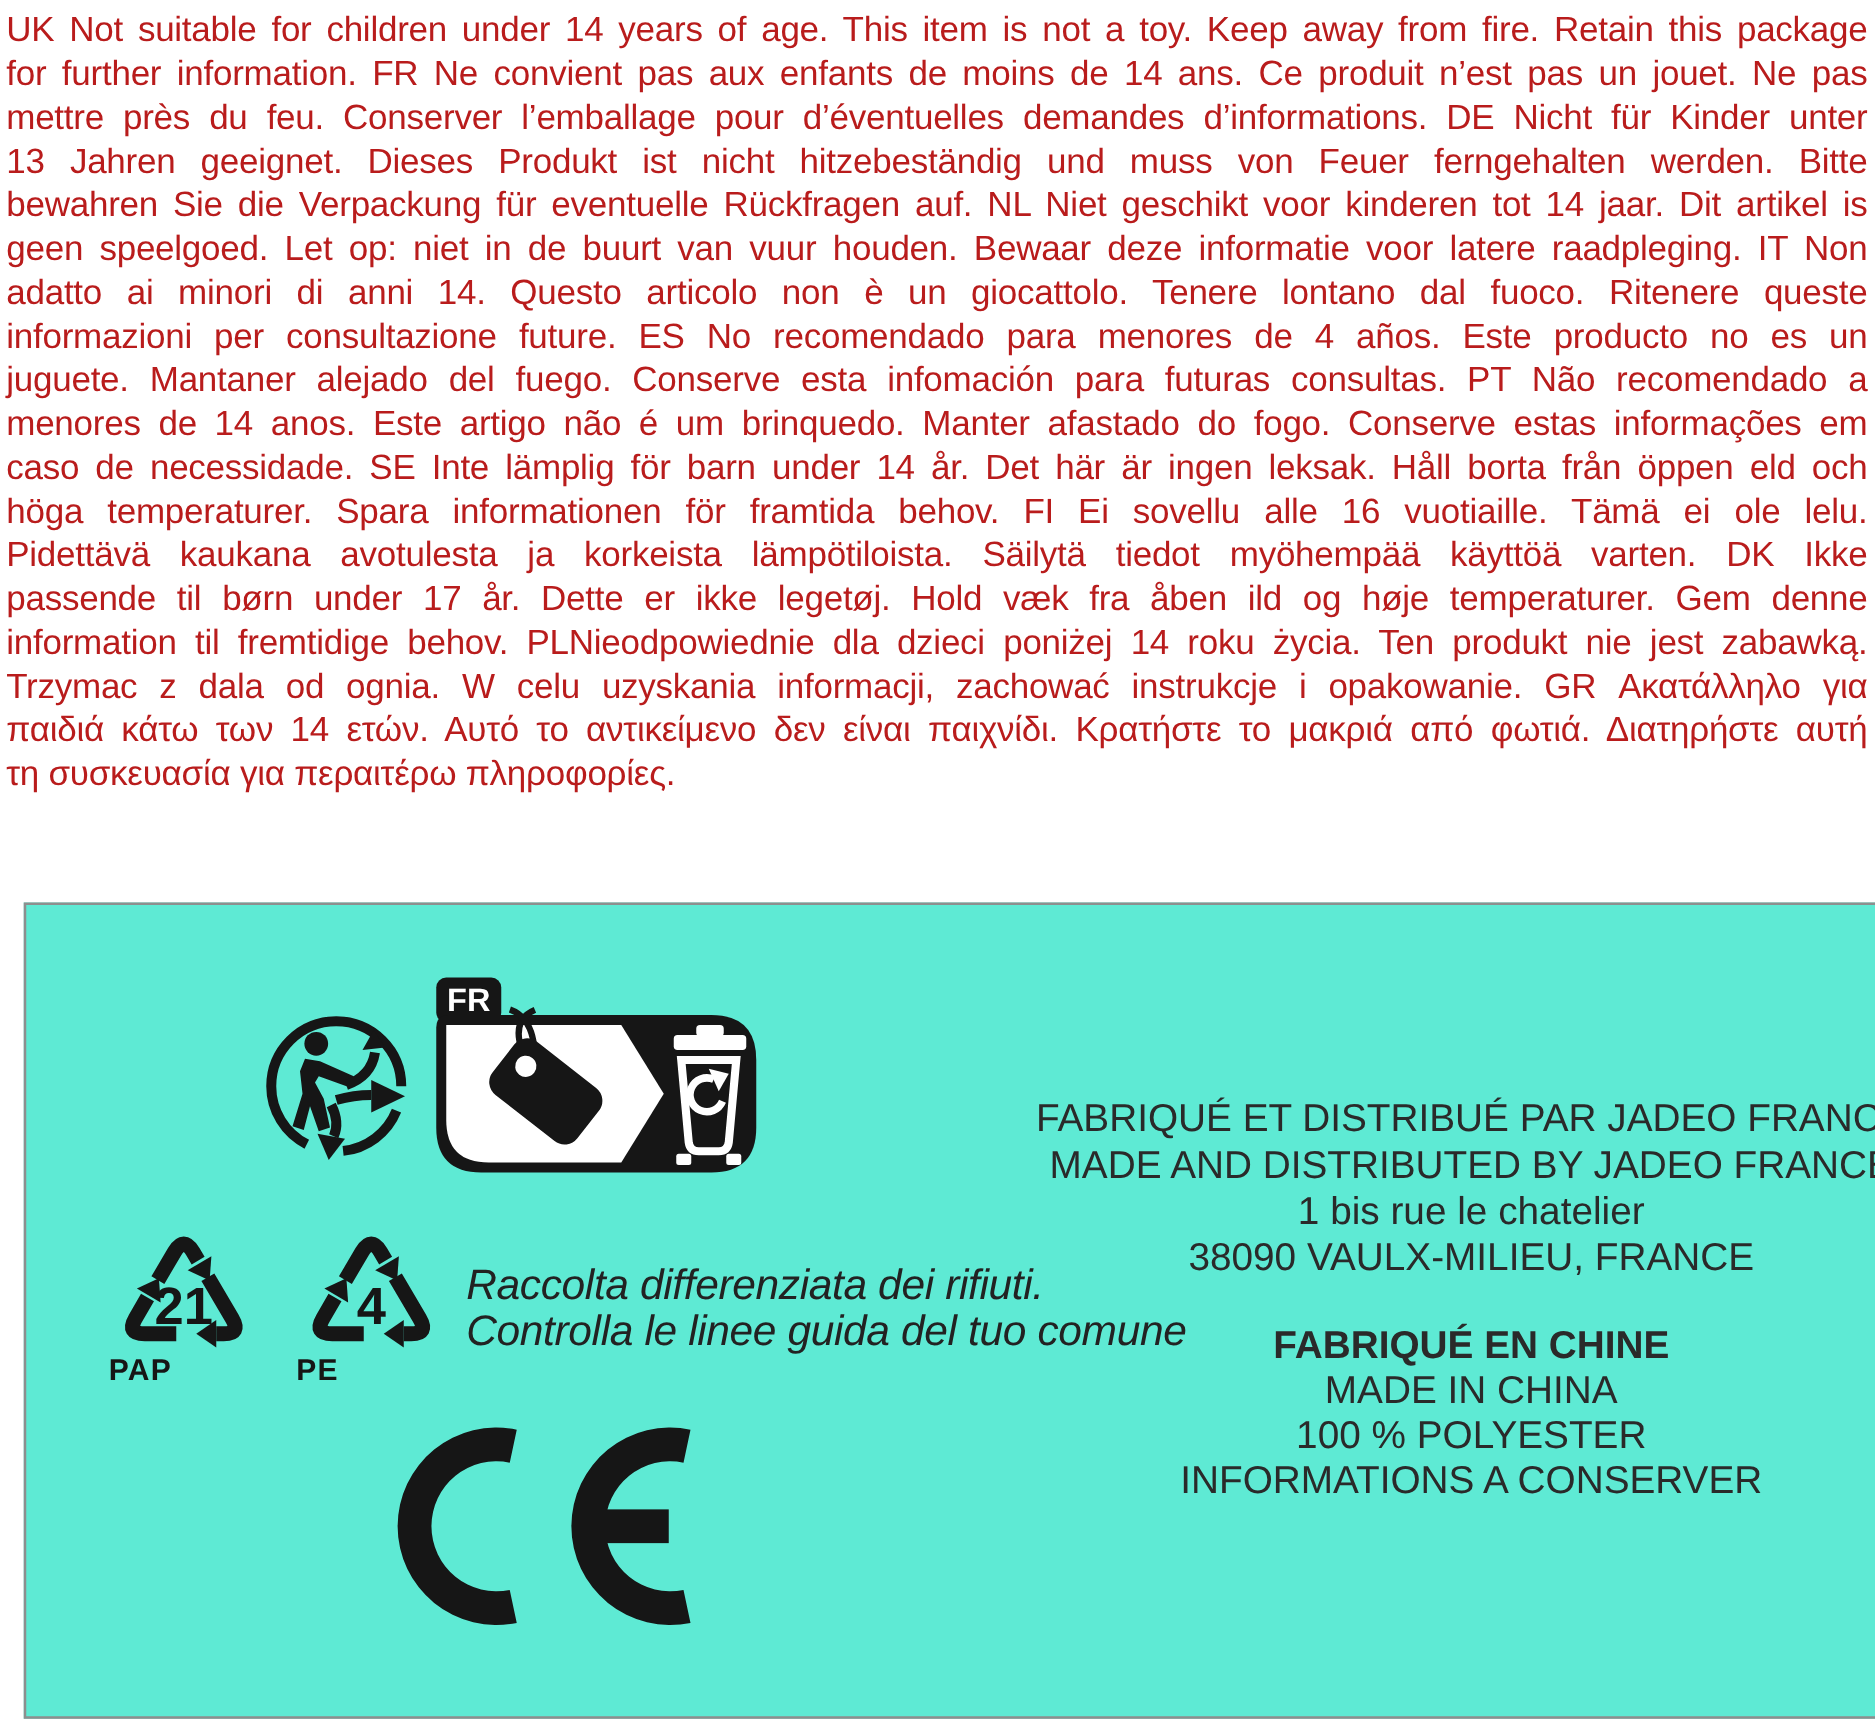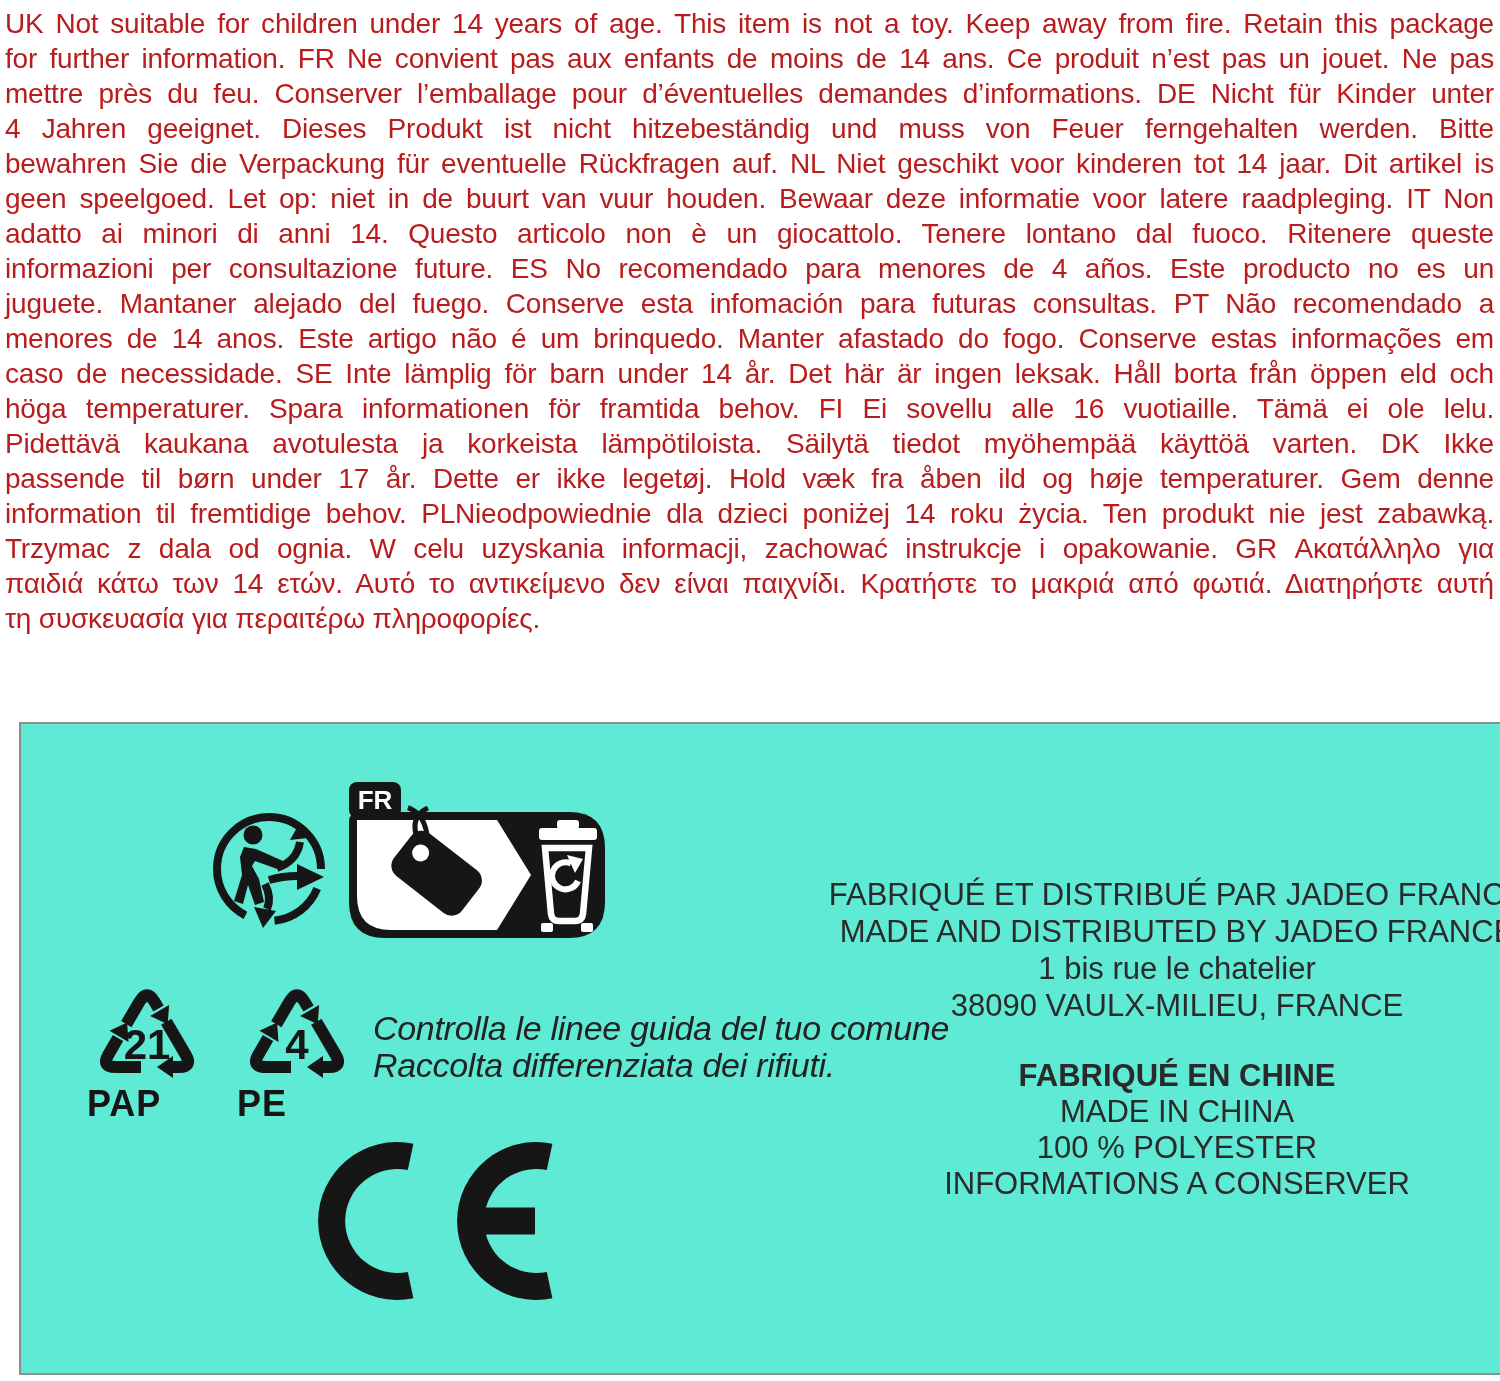--- a/index.html
+++ b/index.html
@@ -24,21 +24,21 @@
 
   
   .sorting-note{
     left:352px;top:286px;font-size:34px;line-height:37px;font-style:italic;
     color:#222;letter-spacing:-0.3px;
   }
 
   
   .mobius{width:120px;}
   .mobius .material{
-    font-size:36px;font-weight:700;letter-spacing:1px;color:#161616;margin-top:-4px;
+    font-size:24px;font-weight:700;letter-spacing:1px;color:#161616;margin-top:-4px;
   }
   .mobius-num{font:bold 42px "Liberation Sans",sans-serif;fill:#161616;}
 
   
   .maker-col{
     left:773px;top:152px;width:766px;text-align:center;color:#2a2a2a;
   }
   .maker-line{font-size:31px;line-height:37px;}
   .origin-block{margin-top:34px;}
   .origin-line{font-size:31px;line-height:36px;}
@@ -47,21 +47,21 @@
   .fr-tab-text{font:bold 26px "Liberation Sans",sans-serif;fill:#ffffff;}
   svg{display:block;}
 </style>
 </head>
 <body>
 
 <div class="warnings">
     <div class="warning-line">UK Not suitable for children under 14 years of age. This item is not a toy. Keep away from fire. Retain this package</div>
     <div class="warning-line">for further information. FR Ne convient pas aux enfants de moins de 14 ans. Ce produit n’est pas un jouet. Ne pas</div>
     <div class="warning-line">mettre près du feu. Conserver l’emballage pour d’éventuelles demandes d’informations. DE Nicht für Kinder unter</div>
-    <div class="warning-line">4 Jahren geeignet. Dieses Produkt ist nicht hitzebeständig und muss von Feuer ferngehalten werden. Bitte</div>
+    <div class="warning-line">13 Jahren geeignet. Dieses Produkt ist nicht hitzebeständig und muss von Feuer ferngehalten werden. Bitte</div>
     <div class="warning-line">bewahren Sie die Verpackung für eventuelle Rückfragen auf. NL Niet geschikt voor kinderen tot 14 jaar. Dit artikel is</div>
     <div class="warning-line">geen speelgoed. Let op: niet in de buurt van vuur houden. Bewaar deze informatie voor latere raadpleging. IT Non</div>
     <div class="warning-line">adatto ai minori di anni 14. Questo articolo non è un giocattolo. Tenere lontano dal fuoco. Ritenere queste</div>
     <div class="warning-line">informazioni per consultazione future. ES No recomendado para menores de 4 años. Este producto no es un</div>
     <div class="warning-line">juguete. Mantaner alejado del fuego. Conserve esta infomación para futuras consultas. PT Não recomendado a</div>
     <div class="warning-line">menores de 14 anos. Este artigo não é um brinquedo. Manter afastado do fogo. Conserve estas informações em</div>
     <div class="warning-line">caso de necessidade. SE Inte lämplig för barn under 14 år. Det här är ingen leksak. Håll borta från öppen eld och</div>
     <div class="warning-line">höga temperaturer. Spara informationen för framtida behov. FI Ei sovellu alle 16 vuotiaille. Tämä ei ole lelu.</div>
     <div class="warning-line">Pidettävä kaukana avotulesta ja korkeista lämpötiloista. Säilytä tiedot myöhempää käyttöä varten. DK Ikke</div>
     <div class="warning-line">passende til børn under 17 år. Dette er ikke legetøj. Hold væk fra åben ild og høje temperaturer. Gem denne</div>
@@ -127,22 +127,22 @@
       <path d="M 79.3 46.8 L 98.6 79.6 Q 106 92 92 92 L 86 92" fill="none" stroke="#161616" stroke-width="12"></path>
       <polygon points="70 92, 86 81, 86 103" fill="#161616"></polygon>
       <path d="M 54 92 L 28.8 92 Q 14 92 21.4 79.6 L 31 63" fill="none" stroke="#161616" stroke-width="12"></path>
       <polygon points="40.1 47.5, 41.5 66.9, 22.5 55.7" fill="#161616"></polygon>
       <text class="mobius-num" x="60" y="84" text-anchor="middle">4</text>
     </svg>
     <div class="material">PE</div>
   </div>
 
   <div class="abs sorting-note">
+      <div class="sorting-note-line">Raccolta differenziata dei rifiuti.</div>
       <div class="sorting-note-line">Controlla le linee guida del tuo comune</div>
-      <div class="sorting-note-line">Raccolta differenziata dei rifiuti.</div>
     </div>
 
   <svg class="abs" style="left:296px;top:412px" width="310" height="170" viewBox="0 0 310 170">
     <title>CE</title>
     <path d="M 96.4 7.7 A 79 79 0 1 0 96.4 162.3 L 90.8 135.9 A 52 52 0 1 1 90.8 34.1 Z" fill="#161616"></path>
     <path d="M 235.4 7.7 A 79 79 0 1 0 235.4 162.3 L 229.8 135.9 A 52 52 0 1 1 229.8 34.1 Z" fill="#161616"></path>
     <rect x="167" y="71.5" width="51" height="27" fill="#161616"></rect>
   </svg>
 
   <div class="abs maker-col">

